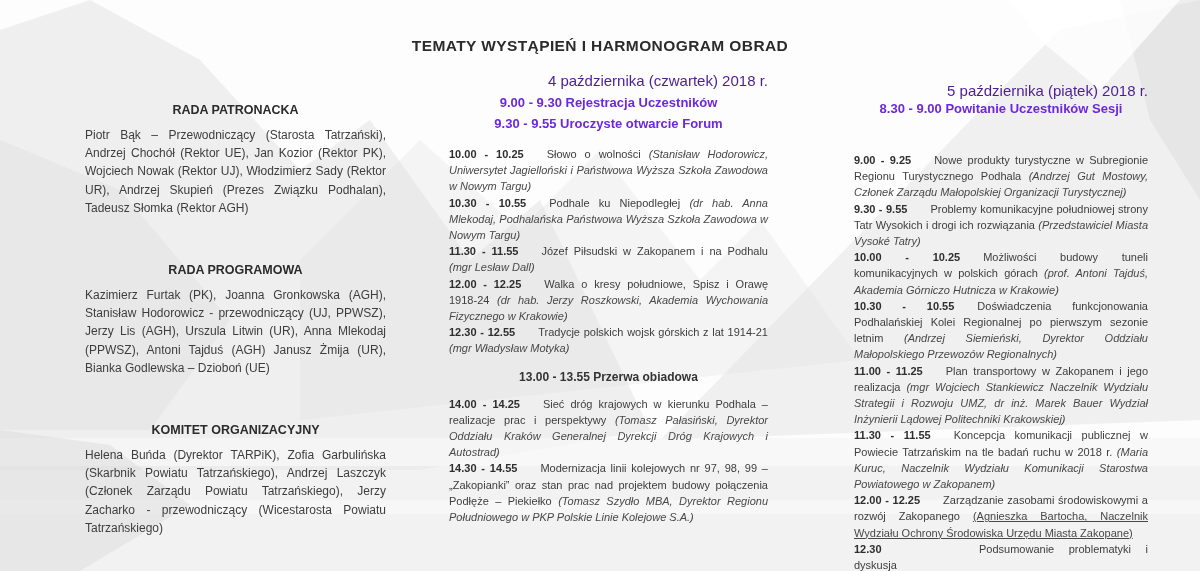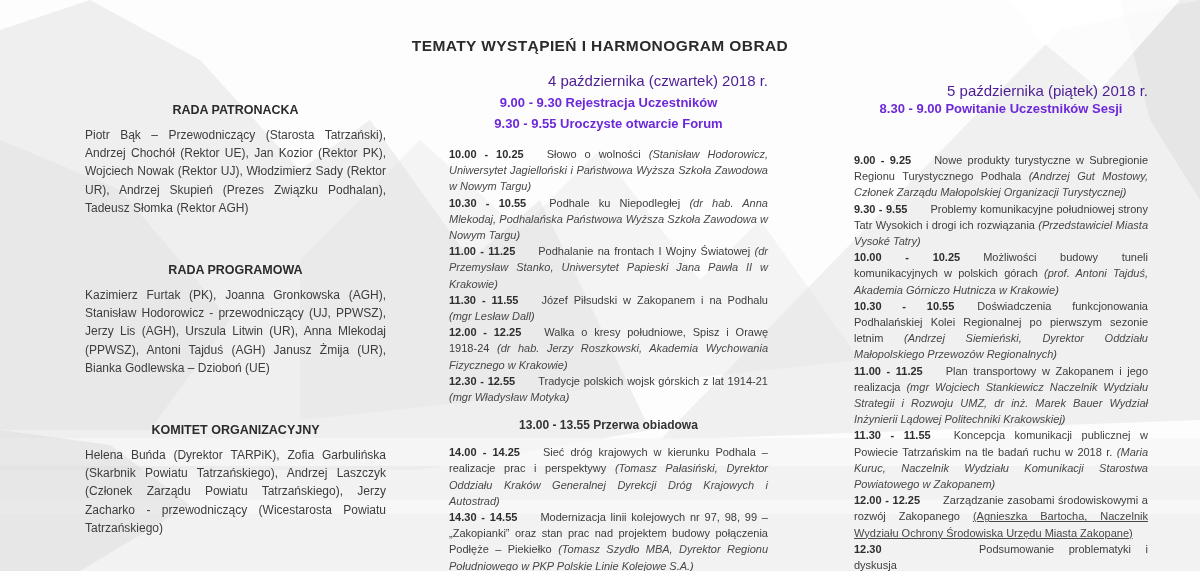--- a/index.html
+++ b/index.html
@@ -90,21 +90,20 @@
   </div>
       </div>
 
     <div class="col col-mid">
       <h2 class="date">4 października (czwartek) 2018 r.</h2>
       <p class="sub">9.00 - 9.30  Rejestracja Uczestników</p>
       <p class="sub">9.30 - 9.55 Uroczyste otwarcie Forum</p>
       <div class="items">
           <p class="item"><b>10.00 - 10.25</b><span>Słowo o wolności</span> <i>(Stanisław Hodorowicz, Uniwersytet Jagielloński i Państwowa Wyższa Szkoła Zawodowa w Nowym Targu)</i></p>
           <p class="item"><b>10.30 - 10.55</b><span>Podhale ku Niepodległej</span> <i>(dr hab. Anna Mlekodaj, Podhalańska Państwowa Wyższa Szkoła Zawodowa w Nowym Targu)</i></p>
-          <p class="item"><b>11.00 - 11.25</b><span>Podhalanie na frontach I Wojny Światowej</span> <i>(dr Przemysław Stanko, Uniwersytet Papieski Jana Pawła II w Krakowie)</i></p>
           <p class="item"><b>11.30 - 11.55</b><span>Józef Piłsudski w Zakopanem i na Podhalu</span> <i>(mgr Lesław Dall)</i></p>
           <p class="item"><b>12.00 - 12.25</b><span>Walka o kresy południowe, Spisz i Orawę 1918-24</span> <i>(dr hab. Jerzy Roszkowski, Akademia Wychowania Fizycznego w Krakowie)</i></p>
           <p class="item"><b>12.30 - 12.55</b><span>Tradycje polskich wojsk górskich z lat 1914-21</span> <i>(mgr Władysław Motyka)</i></p>
         </div>
       <p class="break-line">13.00 - 13.55  Przerwa obiadowa</p>
       <div class="items" style="margin-top:12px">
           <p class="item"><b>14.00 - 14.25</b><span>Sieć dróg krajowych w kierunku Podhala – realizacje prac i perspektywy</span> <i>(Tomasz Pałasiński, Dyrektor Oddziału Kraków Generalnej Dyrekcji Dróg Krajowych i Autostrad)</i></p>
           <p class="item"><b>14.30 - 14.55</b><span>Modernizacja linii kolejowych nr 97, 98, 99 – „Zakopianki” oraz stan prac nad projektem budowy połączenia Podłęże – Piekiełko</span> <i>(Tomasz Szydło MBA, Dyrektor Regionu Południowego w PKP Polskie Linie Kolejowe S.A.)</i></p>
         </div>
     </div>

